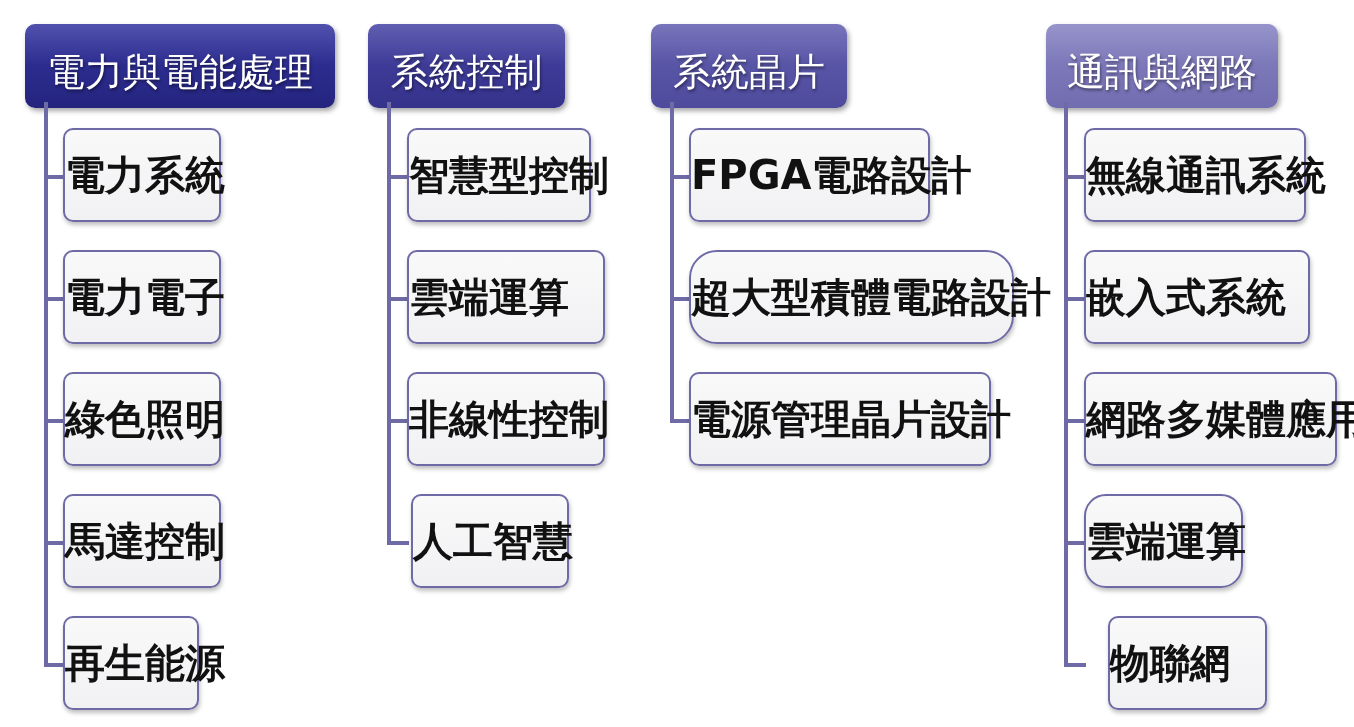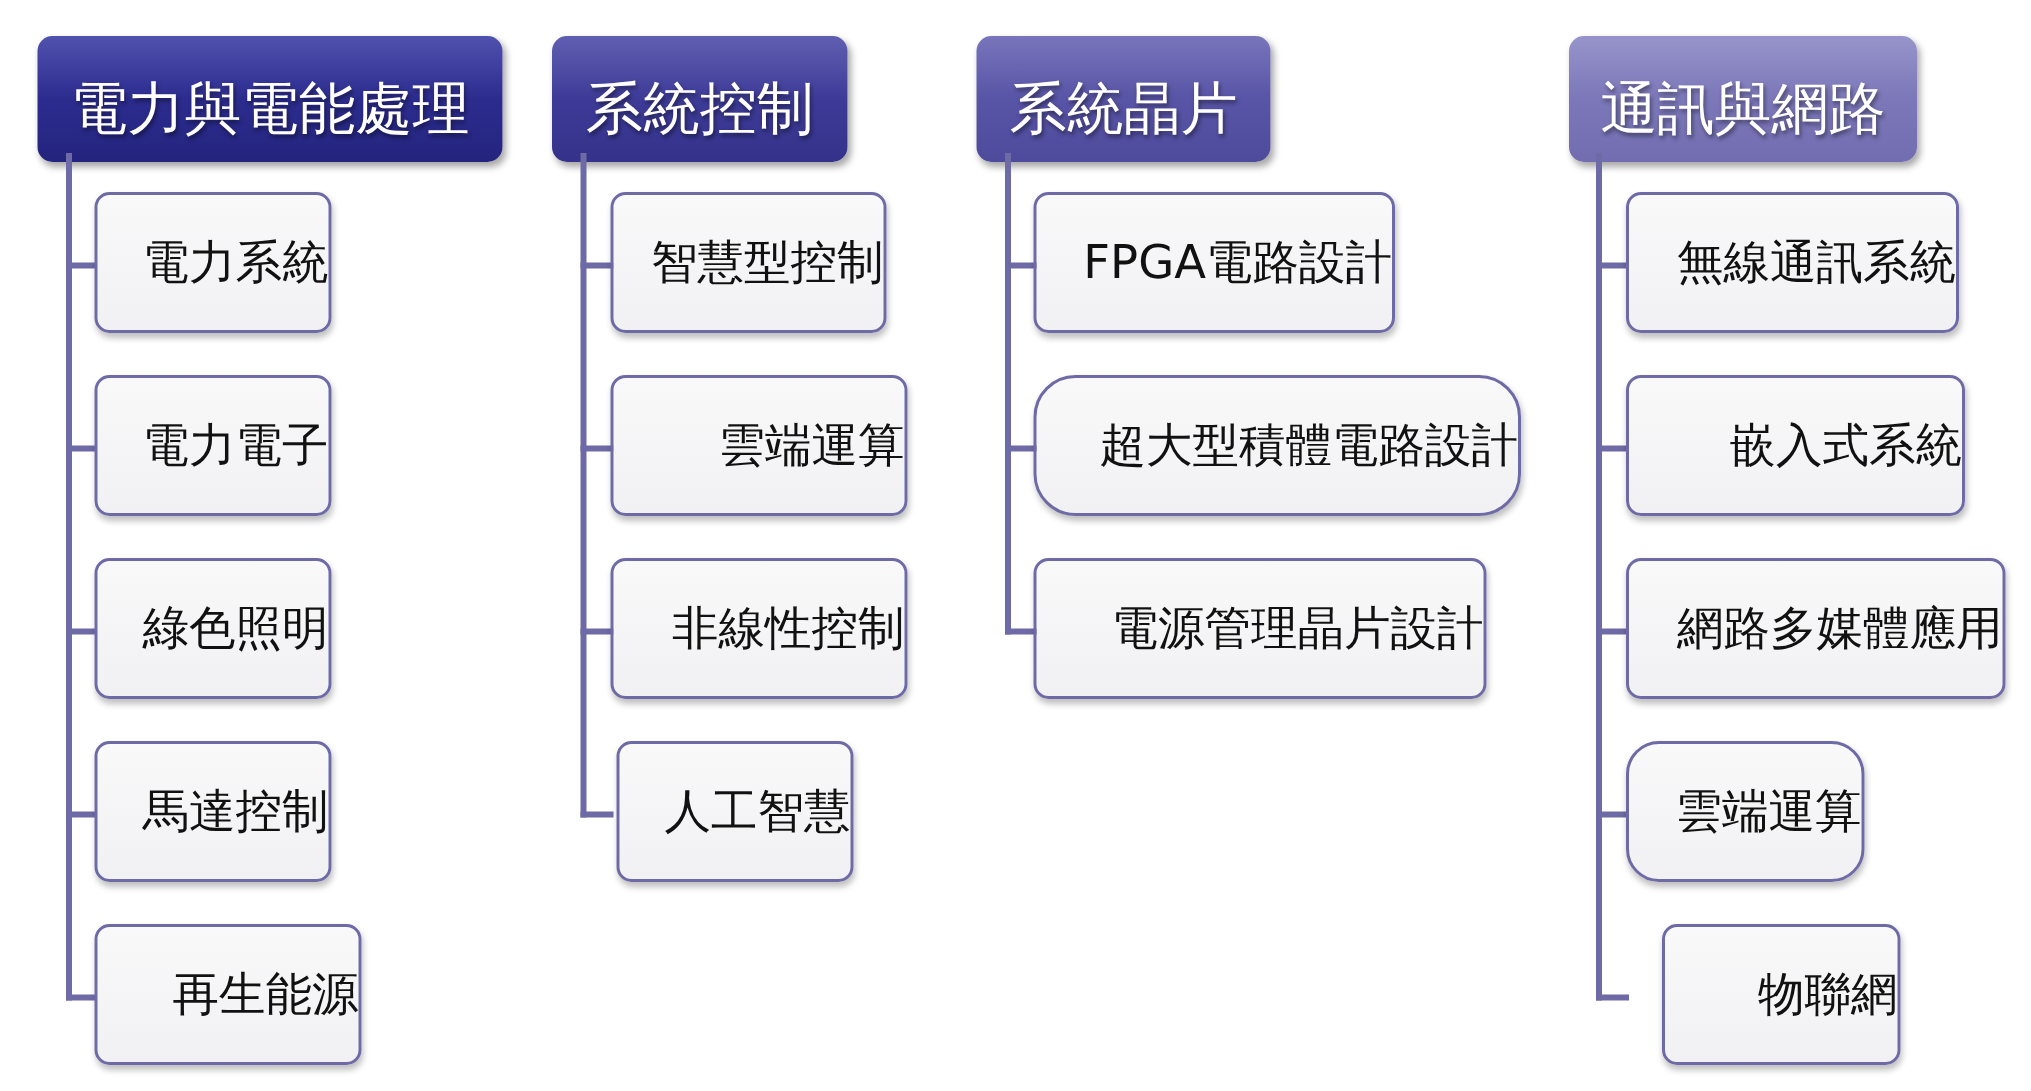--- a/index.html
+++ b/index.html
@@ -52,43 +52,44 @@
     background: #6e6aa6;
   }
   .child {
     position: absolute;
     height: 94px;
     border: 2px solid #6e6aa6;
     border-radius: 10px;
     background: linear-gradient(to bottom, #f9f9fa 0%, #f1f1f3 100%);
     box-sizing: border-box;
     color: #111111;
-    font-size: 31px;
+    font-size: 40px;
     line-height: 90px;
-    text-align: right;
+    text-align: left;
     white-space: nowrap;
     box-shadow: 1px 3px 4px rgba(0,0,0,0.25);
+    font-weight: bold;
   }
 </style>
 </head>
 <body>
 
 <div class="column">
   <div class="header" style="left:25px;width:310px;background:linear-gradient(to bottom,#3434a0,#24247e);">電力與電能處理</div>
   <div class="vline" style="left:44px;top:102px;height:565px;"></div>
   <div class="hline" style="left:44px;top:175px;width:20px;"></div>
   <div class="hline" style="left:44px;top:297px;width:20px;"></div>
   <div class="hline" style="left:44px;top:419px;width:20px;"></div>
   <div class="hline" style="left:44px;top:541px;width:20px;"></div>
   <div class="hline" style="left:44px;top:663px;width:20px;"></div>
   <div class="child" style="left:63px;top:128px;width:158px;">電力系統</div>
   <div class="child" style="left:63px;top:250px;width:158px;">電力電子</div>
   <div class="child" style="left:63px;top:372px;width:158px;">綠色照明</div>
   <div class="child" style="left:63px;top:494px;width:158px;">馬達控制</div>
-  <div class="child" style="left:63px;top:616px;width:178px;">再生能源</div>
+  <div class="child" style="left:63px;top:616px;width:136px;">再生能源</div>
 </div>
 
 <div class="column">
   <div class="header" style="left:368px;width:197px;background:linear-gradient(to bottom,#4644a4,#34328a);">系統控制</div>
   <div class="vline" style="left:387px;top:102px;height:443px;"></div>
   <div class="hline" style="left:387px;top:175px;width:22px;"></div>
   <div class="hline" style="left:387px;top:297px;width:22px;"></div>
   <div class="hline" style="left:387px;top:419px;width:22px;"></div>
   <div class="hline" style="left:387px;top:541px;width:22px;"></div>
   <div class="child" style="left:407px;top:128px;width:184px;">智慧型控制</div>

